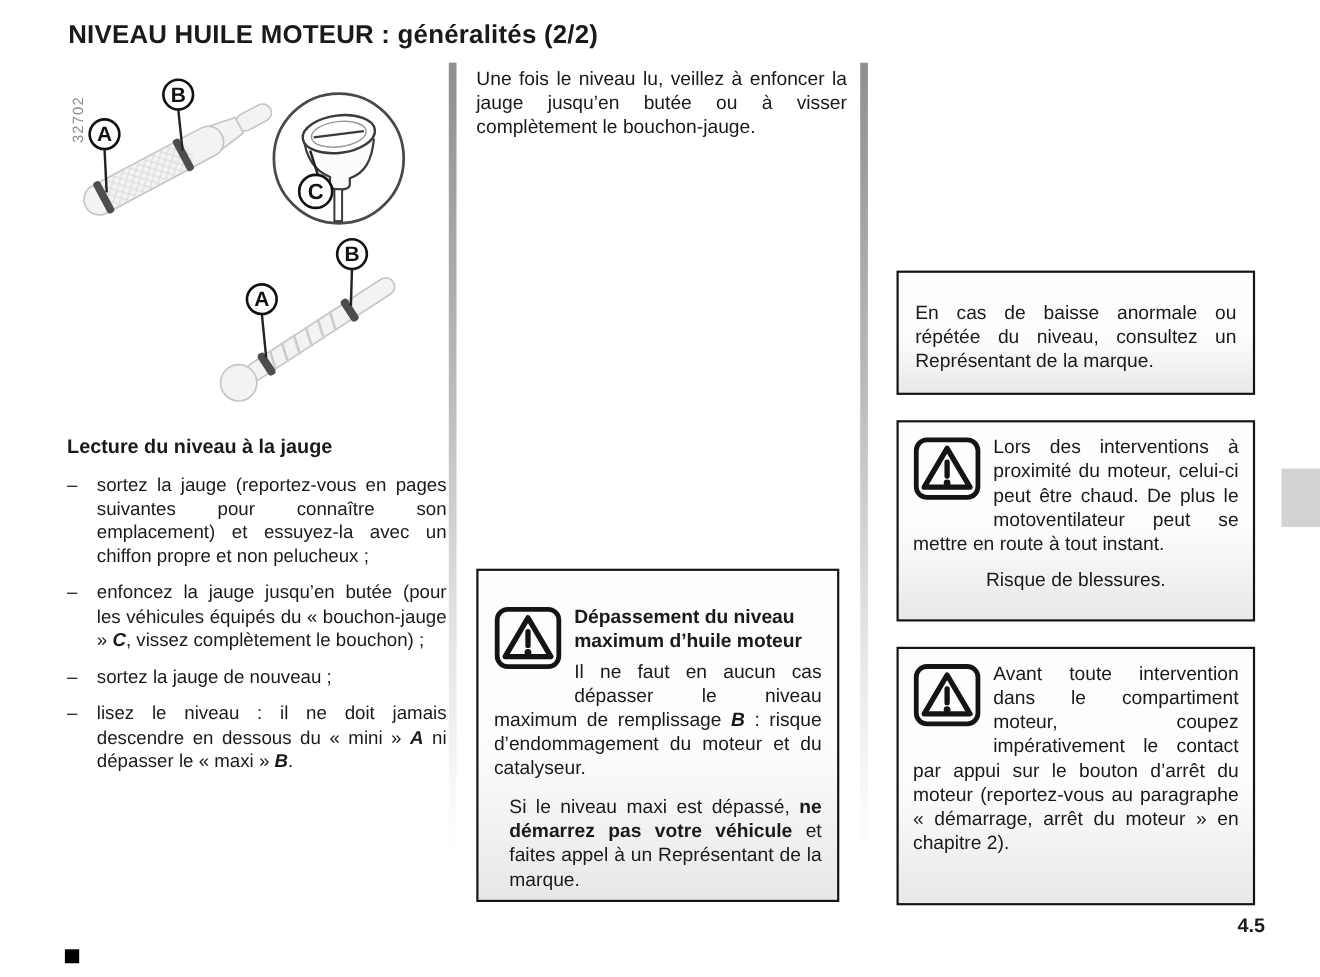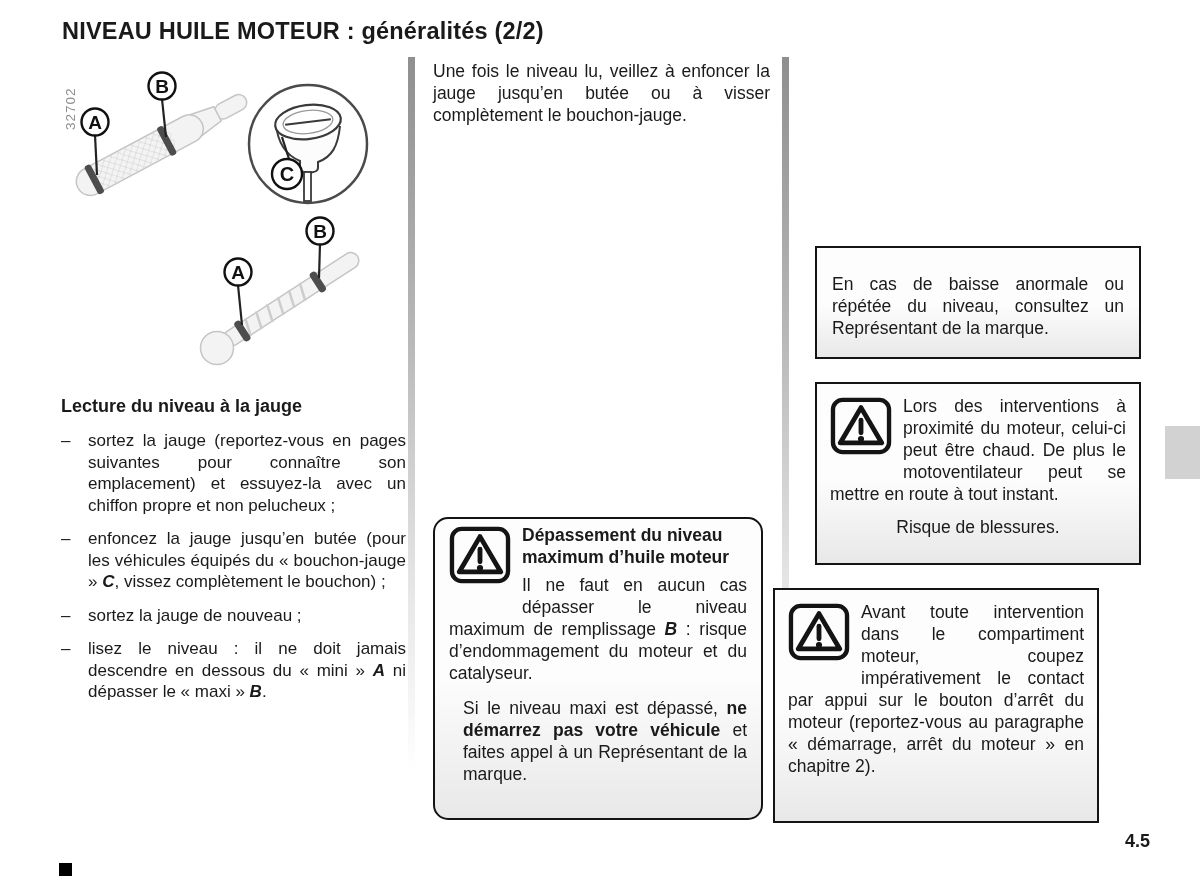--- a/index.html
+++ b/index.html
@@ -40,28 +40,28 @@
   .box{
     position:absolute;box-sizing:border-box;
     border:2.5px solid #141414;
     background:linear-gradient(180deg,#fdfdfd 52%,#e8e8e8 100%);
     font-size:17.5px;line-height:22px;
   }
   .box p{margin:0;text-align:justify;hyphens:auto;}
   .wicon{float:left;width:62px;height:58px;margin:2px 11px 28px 0;}
   .wicon svg{display:block;width:100%;height:100%;}
 
-  .maxbox{left:433px;top:517px;width:330px;height:303px;padding:5px 14px;border-radius:15px;}
+  .maxbox{left:433px;top:517px;width:330px;height:303px;padding:30px 14px;}
   .maxbox h3{margin:0 0 6px 0;font-size:17.5px;line-height:22px;font-weight:700;}
   .maxbox p.second{margin-top:13px;margin-left:14px;}
 
   .notebox{left:815px;top:246px;width:326px;height:113px;padding:25px 15px 16px 15px;}
   .hotbox{left:815px;top:382px;width:326px;height:183px;padding:11px 13px;}
   .hotbox p.second{margin-top:11px;text-align:center;}
-  .stopbox{left:773px;top:588px;width:326px;height:235px;padding:11px 13px;}
+  .stopbox{left:815px;top:588px;width:326px;height:235px;padding:11px 13px;}
 
   .side-tab{position:absolute;left:1165px;top:426px;width:35px;height:53px;background:#d2d2d2;}
   .page-number{position:absolute;left:1080px;top:831px;width:70px;text-align:right;font-size:18px;font-weight:700;}
   .print-mark{position:absolute;left:59px;top:863px;width:13px;height:25px;background:#000;}
 </style>
 </head>
 <body>
 
 <div class="page">
 

